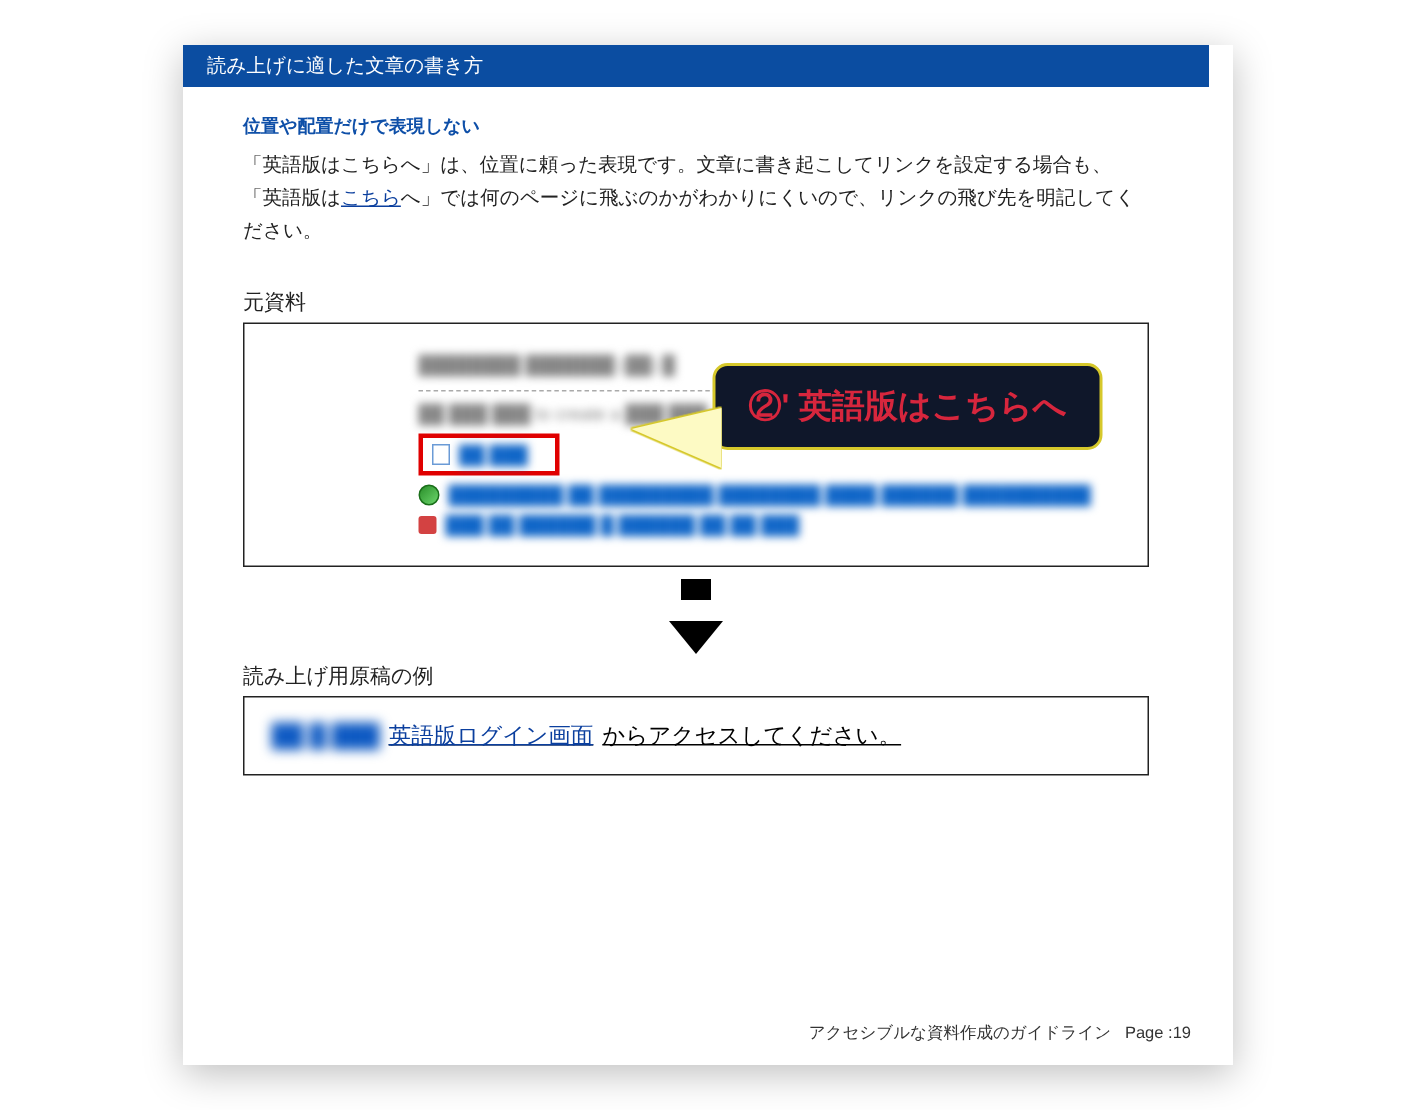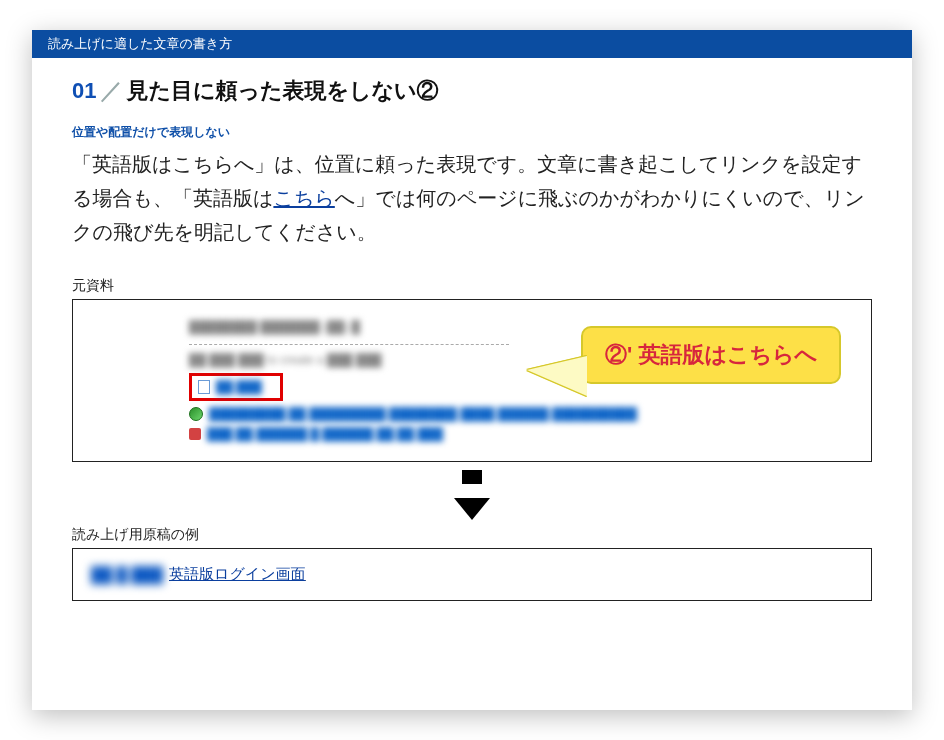--- a/index.html
+++ b/index.html
@@ -1,23 +1,23 @@
 <!DOCTYPE html>
 <html><head>
 <meta charset="utf-8">
 <style>
   html,body{margin:0;padding:0;background:#fff;font-family:"Meiryo","Hiragino Kaku Gothic ProN","Yu Gothic",sans-serif;}
   .page{
     box-sizing:border-box;
-    width:880px;height:680px;
+    width:700px;height:680px;
     margin:30px auto;
     background:#fff;
     box-shadow:0 6px 24px rgba(0,0,0,0.25);
     position:relative;
-    padding:0 0 20px 0;
+    padding:0 16px 20px 0;
   }
   .top-bar{
     background:#0b4da1;
     color:#fff;
     height:28px;
     display:flex;
     align-items:center;
     padding:0 16px;
     font-size:13px;
   }
@@ -35,21 +35,21 @@
   .title-number{color:#0f4fb4;font-weight:bold;}
   .title-slash{color:#9aa;}
   .title-text{color:#111;}
   .section-heading{
     color:#0e4fa8;
     font-weight:bold;
     font-size:12px;
     margin-bottom:6px;
   }
   .body-text{
-    font-size:20px;
+    font-size:13px;
     line-height:1.7;
     color:#222;
   }
   .body-text a.inline-link{
     color:#0b3f9e;
     text-decoration:underline;
   }
   .caption{
     font-size:14px;
     margin-top:28px;
@@ -80,21 +80,21 @@
   .link-blur{color:#1066c8;filter:blur(3px);font-size:12px;text-decoration:underline;}
   .globe-icon{
     width:12px;height:12px;border-radius:50%;background:linear-gradient(135deg,#2a8f2a,#6cd66c);display:inline-block;border:1px solid #1a6f1a;
   }
   .pdf-icon{
     width:12px;height:12px;background:#d34242;display:inline-block;border-radius:2px;
   }
   .callout{
     position:absolute;
     right:30px;top:26px;
-    background:#fde047;
+    background:#0f172a;
     border:2px solid #d6c82b;
     border-radius:10px;
     padding:12px 22px;
     font-size:22px;
     font-weight:bold;
     color:#d7263d;
   }
   .callout-tail{
     position:absolute;
     left:-56px;bottom:-14px;
@@ -135,25 +135,20 @@
 <body>
 
 <div class="page">
 
   <div class="top-bar">
     <span>読み上げに適した文章の書き方</span>
   </div>
 
   <div class="content">
 
-    <div class="title-line">
-      <span class="title-number">01</span>
-      <span class="title-slash">／</span>
-      <span class="title-text">見た目に頼った表現をしない②</span>
-    </div>
 
     <div class="section-heading">位置や配置だけで表現しない</div>
 
     <div class="body-text">
       <span>「英語版はこちらへ」は、位置に頼った表現です。文章に書き起こしてリンクを設定する場合も、「英語版は</span><a href="#" class="inline-link">こちら</a><span>へ」では何のページに飛ぶのかがわかりにくいので、リンクの飛び先を明記してください。</span>
     </div>
 
     <div class="caption">元資料</div>
 
     <div class="panel">
@@ -189,19 +184,24 @@
 
     <div class="arrow-neck"></div>
     <div class="arrow-down"></div>
 
     <div class="caption" style="margin-top:6px;">読み上げ用原稿の例</div>
 
     <div class="panel small">
       <div class="example-line">
         <span class="lead-blur">██ █ ███</span>
         <a href="#" class="example-link">英語版ログイン画面</a>
+          <span>からアクセスしてください。</span>
       </div>
     </div>
 
   </div>
 
+  <div class="footer-line">
+    <span>アクセシブルな資料作成のガイドライン</span>&nbsp;&nbsp;
+    <span>Page :</span><span>19</span>
+  </div>
 
 </div>
 
 </body></html>

